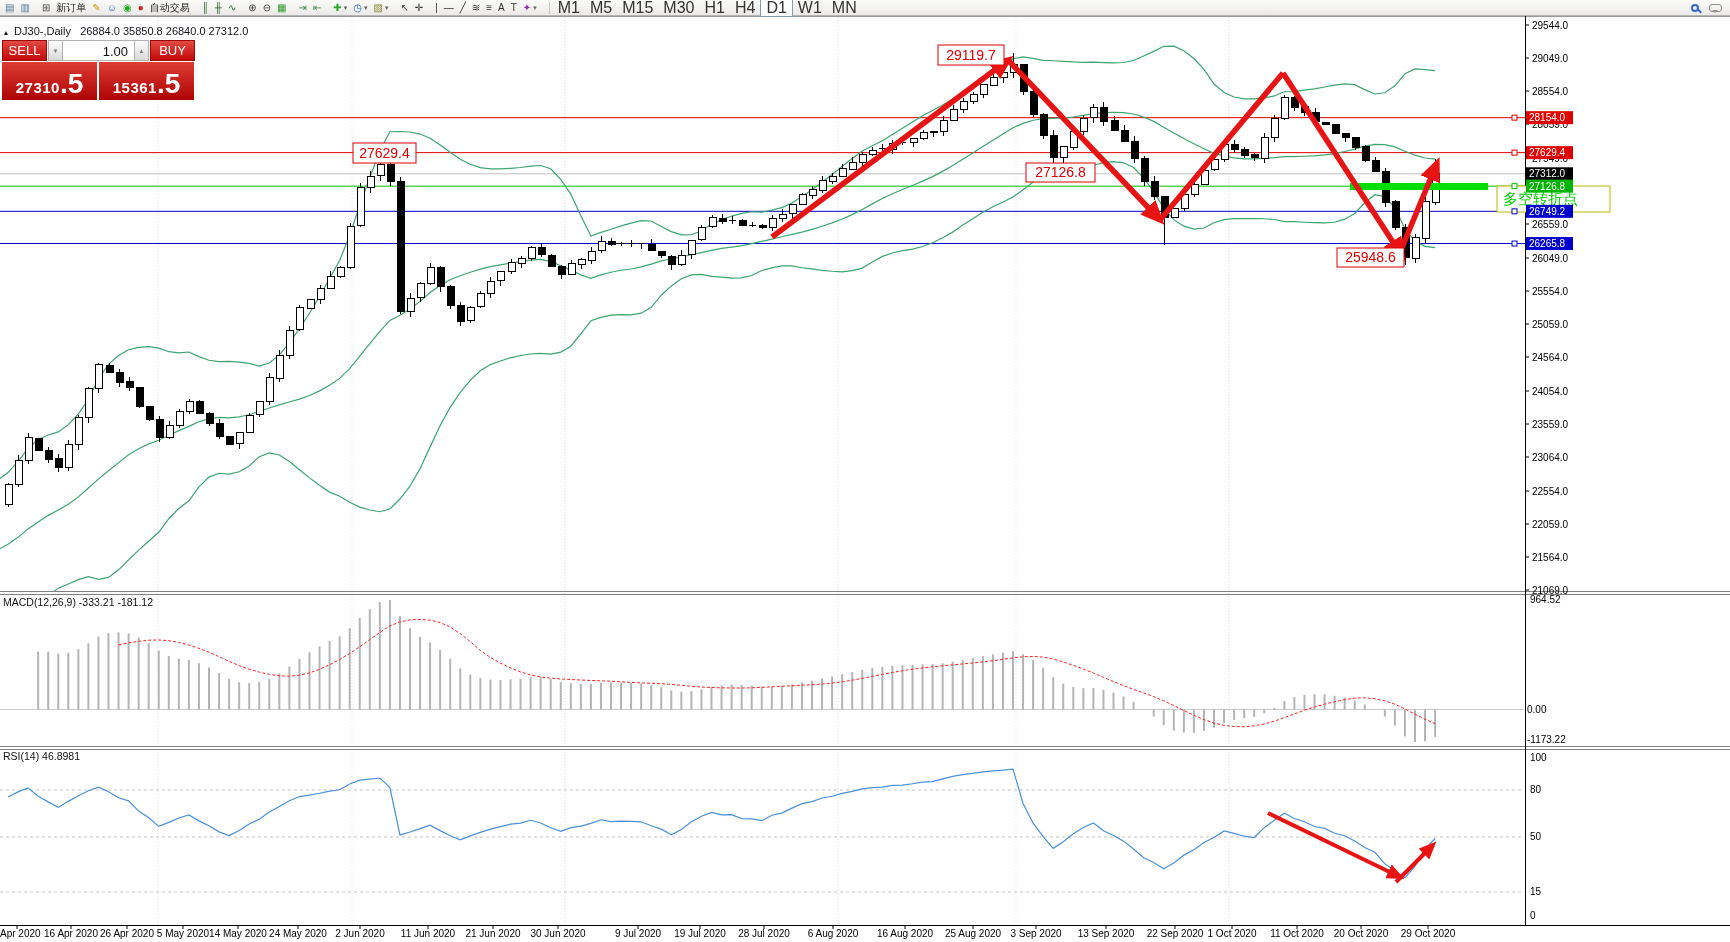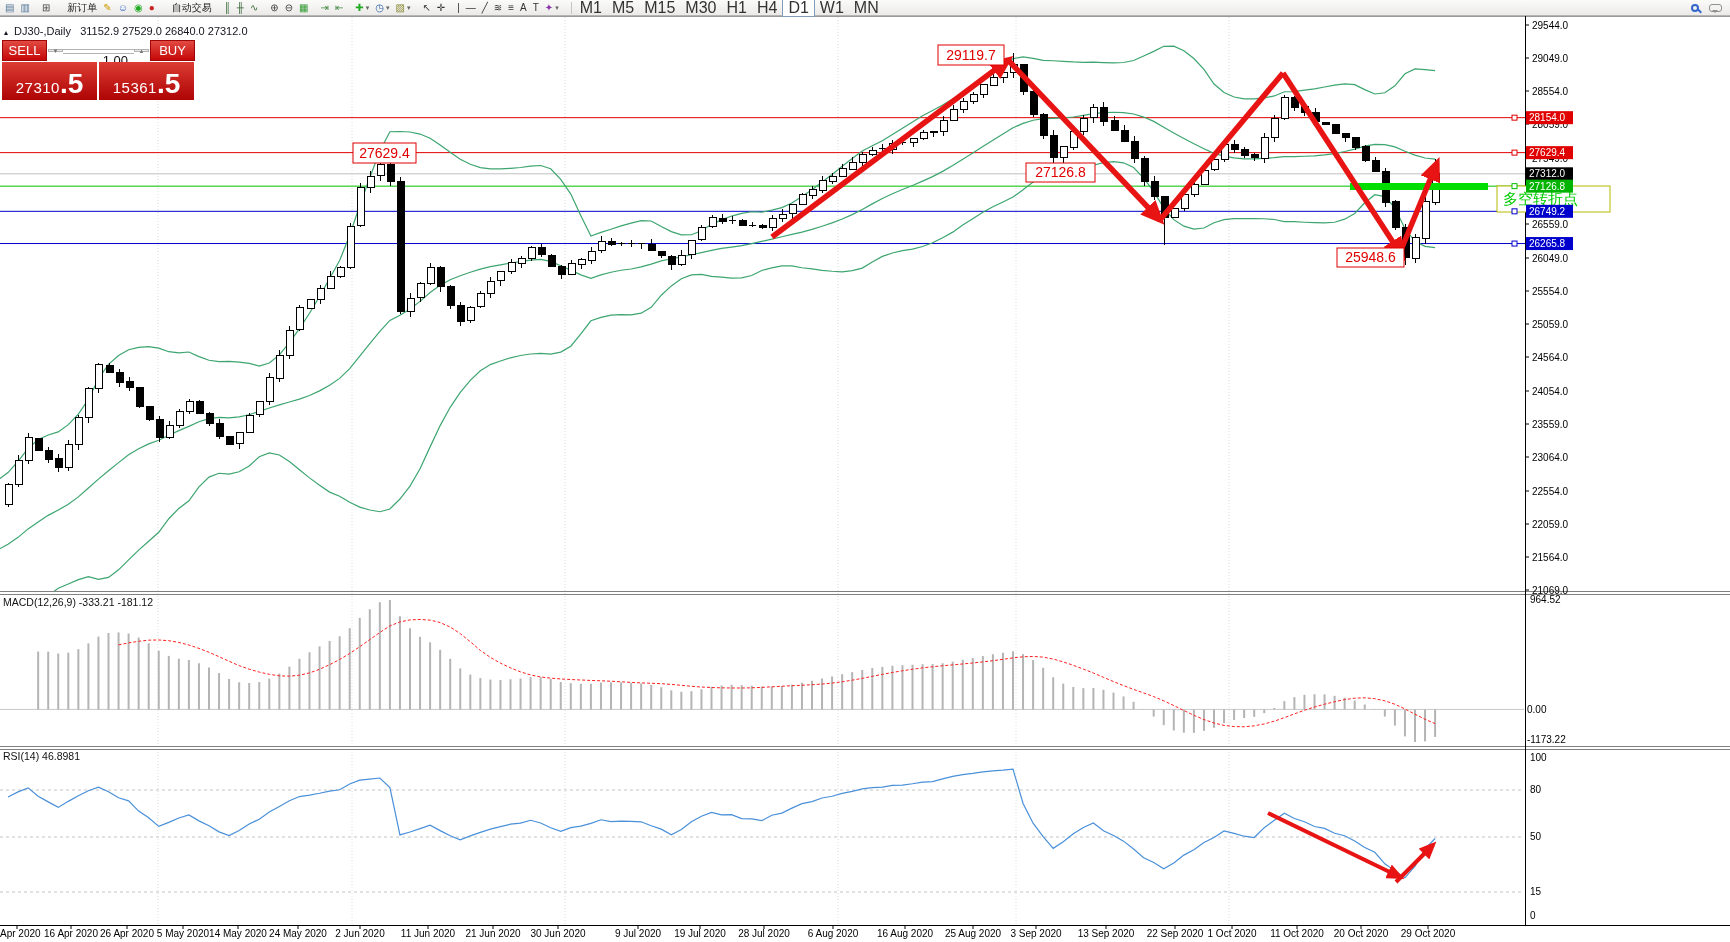--- a/index.html
+++ b/index.html
@@ -2,44 +2,44 @@
 <html><head>
 <meta charset="utf-8">
 <style>
   *{margin:0;padding:0;box-sizing:border-box}
   html,body{width:1730px;height:942px;overflow:hidden;background:#fff;font-family:"Liberation Sans",sans-serif}
   svg text{font-family:"Liberation Sans",sans-serif}
   
   .toolbar{position:absolute;left:0;top:0;width:1730px;height:16px;background:linear-gradient(#fbfbfa,#ebeae8);border-bottom:1px solid #b5b5b5;display:flex;align-items:center;font-size:10px;color:#444;z-index:6;padding-left:2px}
   .tbi{display:inline-flex;align-items:center;height:14px;padding:0 3px;white-space:nowrap;cursor:default}
   .tbi .g{font-size:10px;line-height:13px}
-  .tbi .lbl{margin-left:17px;color:#222;font-size:10px}
+  .tbi .lbl{margin-left:6px;color:#222;font-size:10px}
   .caret{font-size:7px;color:#666;margin-left:2px}
   .sep{width:1px;height:12px;background:#c6c6c6;margin:0 3px}
   .tf{padding:0 5px;height:13px;line-height:13px;color:#333;font-size:16px}
   .tf.active{background:#fff;border:1px solid #7f9db9;line-height:11px}
   .spacer{flex:1}
   .lens{width:8px;height:8px;border:2px solid #3366cc;border-radius:50%;position:relative;display:inline-block;margin-right:10px}
   .lens::after{content:"";position:absolute;width:5px;height:2px;background:#3366cc;transform:rotate(45deg);right:-5px;bottom:-2px}
   .chat{width:13px;height:8px;border:1.5px solid #909090;border-radius:3px;position:relative;display:inline-block;margin-right:8px}
   .chat::after{content:"";position:absolute;left:2px;bottom:-5px;border:3px solid transparent;border-top-color:#909090}
   
   .chart-title{position:absolute;left:4px;top:25px;font-size:11px;color:#14141e;z-index:5}
   .chart-title .tri{font-size:8px;margin-right:3px}
   
   .trade-panel{position:absolute;left:2px;top:40px;width:193px;z-index:5}
   .tp-row1{display:flex;height:21px}
   .btn-sell,.btn-buy{width:45px;background:linear-gradient(#e24a42,#c40808);color:#fff;font-size:13px;display:flex;align-items:center;justify-content:center;border:1px solid #9c0606}
-  .vol-wrap{flex:1;display:flex;margin:9px 1px}
+  .vol-wrap{flex:1;display:flex;margin:0 1px}
   .spin{width:15px;background:linear-gradient(#fefefe,#d8d8d8);border:1px solid #b2b2b2;color:#777;font-size:6px;display:flex;align-items:center;justify-content:center}
   .vol-val{flex:1;text-align:right;font-size:13px;padding:3px 6px 0 0;background:#fff;border-top:1px solid #b2b2b2;border-bottom:1px solid #b2b2b2;color:#111}
   .tp-row2{display:flex;margin-top:1px}
   .price-box{width:95px;height:38px;background:linear-gradient(#dc3c34,#ae0404);color:#fff;display:flex;align-items:flex-end;justify-content:center;padding-bottom:4px}
   .price-box.sell{margin-right:2px}
-  .pb-main{font-size:15px;font-weight:normal;line-height:17px;letter-spacing:.5px}
+  .pb-main{font-size:15px;font-weight:bold;line-height:17px;letter-spacing:.5px}
   .pb-big{font-size:28px;font-weight:bold;line-height:24px}
   #chart-svg{position:absolute;left:0;top:0;z-index:1}
 </style>
 </head>
 <body>
 
 <div class="toolbar" id="toolbar">
   <span id="tb-icons"><span class="tbi">
         <span class="g" style="color:#557799">▤</span>
       </span><span class="tbi">
@@ -107,21 +107,21 @@
   <span id="tb-timeframes"><span class="tf">M1</span><span class="tf">M5</span><span class="tf">M15</span><span class="tf">M30</span><span class="tf">H1</span><span class="tf">H4</span><span class="tf active">D1</span><span class="tf">W1</span><span class="tf">MN</span></span>
   <span class="spacer"></span>
   <span class="lens"></span>
   <span class="chat"></span>
 </div>
 
 <div class="chart-title">
   <span class="tri">▴</span>
   <span>DJ30-,Daily</span>
   <span>&nbsp;</span>
-  <span>31152.9 27529.0 26840.0 27312.0</span>
+  <span>26884.0 35850.8 26840.0 27312.0</span>
 </div>
 
 <div class="trade-panel">
   <div class="tp-row1">
     <div class="btn-sell">SELL</div>
     <div class="vol-wrap">
       <div class="spin">▼</div>
       <div class="vol-val">1.00</div>
       <div class="spin">▲</div>
     </div>

